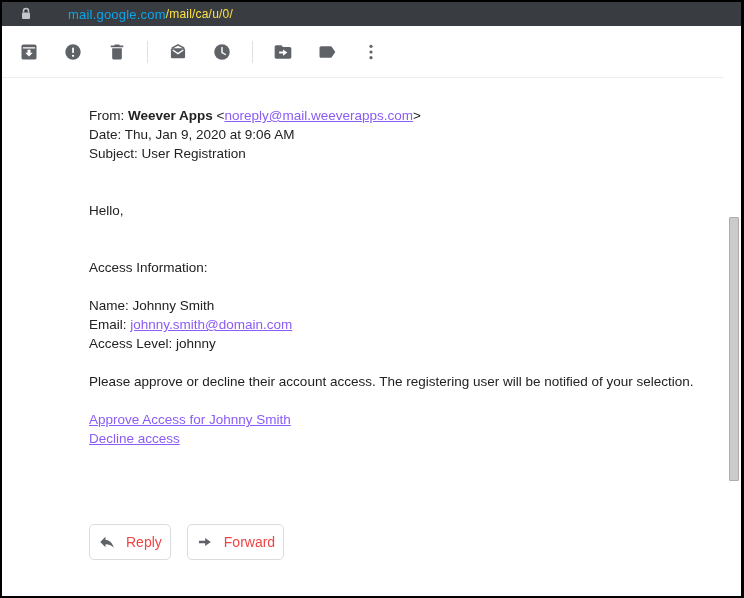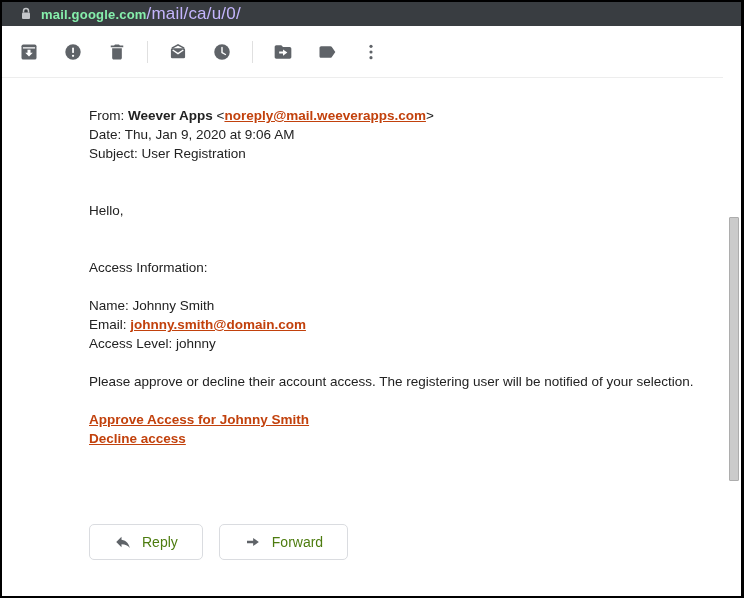--- a/index.html
+++ b/index.html
@@ -8,22 +8,22 @@
     position:relative;width:744px;height:598px;background:#fff;
     border:2px solid #000;border-right-width:3px;overflow:hidden;
     font-family:"Liberation Sans","DejaVu Sans",sans-serif;
   }
   
   .addressbar{
     position:absolute;left:0;top:0;width:100%;height:24px;
     background:#393d41;display:flex;align-items:center;padding-left:18px;
   }
   .addressbar .lock{flex:0 0 auto;margin-right:9px;}
-  .addressbar .host{color:#86efac;font-size:13px;font-weight:700;letter-spacing:.2px;}
-  .addressbar .path{color:#c4b5fd;font-size:17px;font-weight:400;letter-spacing:.2px;}
+  .addressbar .host{color:#0ea5e9;font-size:13px;font-weight:400;letter-spacing:.2px;margin-left:27px;}
+  .addressbar .path{color:#fde047;font-size:12px;font-weight:400;letter-spacing:.2px;}
   
   .toolbar{
     position:absolute;left:0;top:24px;width:100%;height:51px;
     display:flex;align-items:center;padding-left:5px;background:#fff;
   }
   .tbtn{
     width:24px;height:24px;margin:0 10px;padding:0;border:none;background:transparent;
     display:flex;align-items:center;justify-content:center;cursor:pointer;
   }
   .tbtn svg{width:20px;height:20px;display:block;}
@@ -31,27 +31,27 @@
   .toolbar-divider{
     position:absolute;left:0;top:75px;right:18px;height:1px;background:#ededed;
   }
   
   .content{
     position:absolute;left:87px;top:104px;right:40px;
     color:#222;font-size:13.5px;
   }
   .line{height:19px;line-height:19px;white-space:pre-wrap;}
   .line b{font-weight:700;}
-  a{color:#c2410c;text-decoration:underline;cursor:pointer;font-weight:bold;}
+  a{color:#8b5cf6;text-decoration:underline;cursor:pointer;}
   
   .btnrow{position:absolute;left:87px;top:522px;display:flex;gap:16px;}
   .btn{
     height:36px;display:inline-flex;align-items:center;gap:10px;
     background:#fff;border:1px solid #dadce0;border-radius:5px;
-    padding:0 24px;font-family:inherit;font-size:14px;color:#4d7c0f;cursor:pointer;
+    padding:0 8px;font-family:inherit;font-size:14px;color:#ef4444;cursor:pointer;
   }
   .btn svg{width:18px;height:18px;display:block;}
   
   .scroll-thumb{
     position:absolute;left:727px;top:215px;width:10px;height:264px;
     background:#cbcbcb;border:1px solid #adadad;border-radius:1px;cursor:default;
   }
 </style>
 </head>
 <body>

